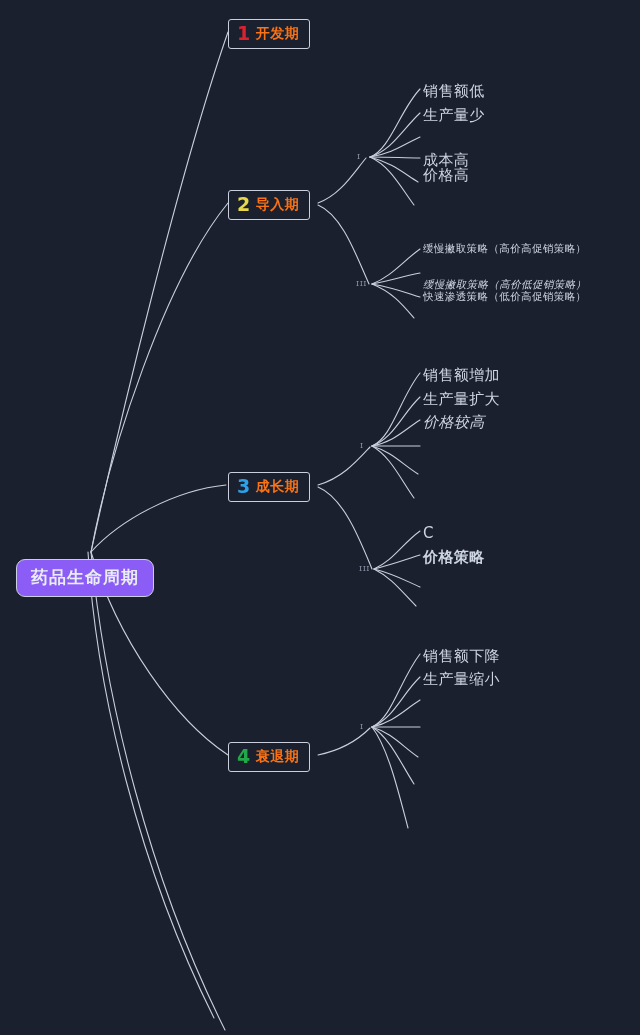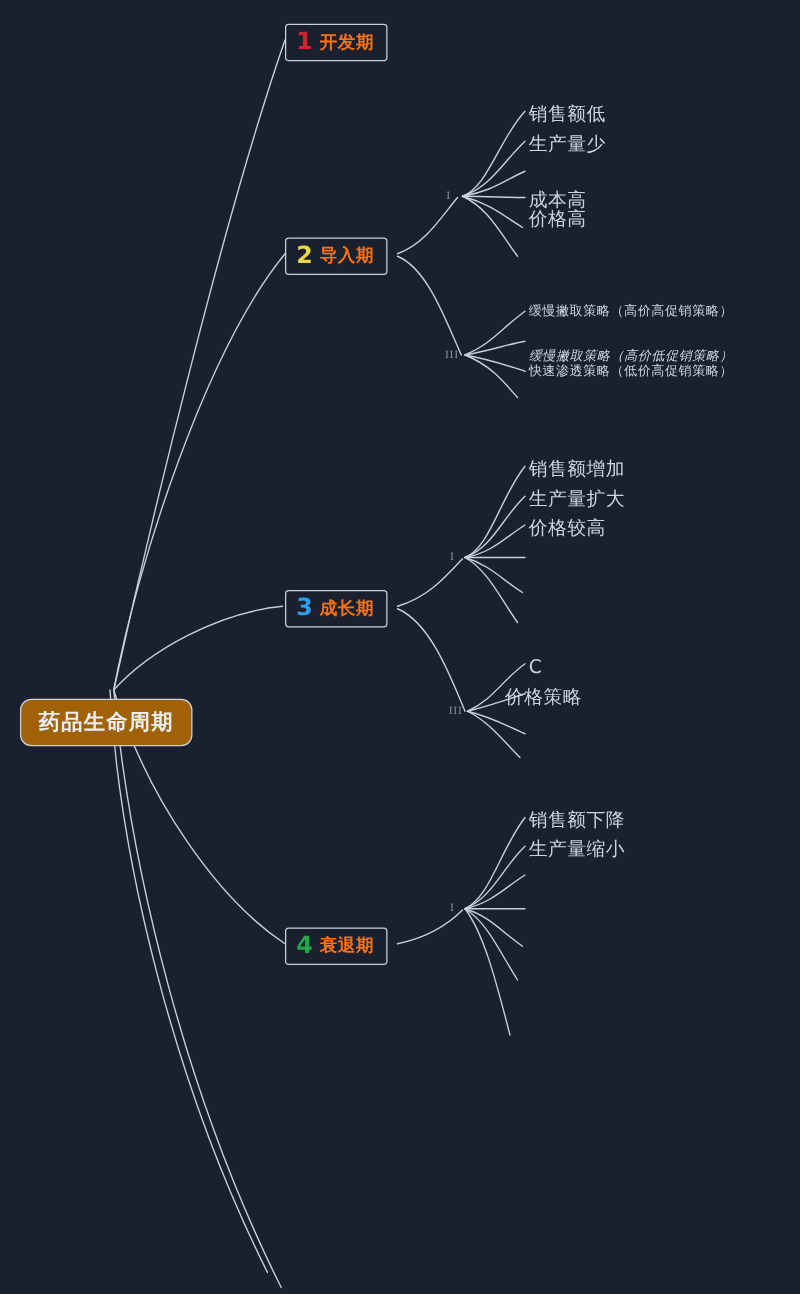--- a/index.html
+++ b/index.html
@@ -30,21 +30,21 @@
     align-items: center;
     white-space: nowrap;
   }
   
   .root-node {
     left: 16px;
     top: 559px;
     padding: 6px 14px 7px 14px;
     border: 1.6px solid #c9cfdd;
     border-radius: 9px;
-    background: #a16207;
+    background: #8b5cf6;
     color: #e9edf5;
     font-size: 17px;
     font-weight: bold;
     letter-spacing: 1px;
     align-items: flex-end;
   }
   
   .main-node {
     padding: 4px 10px 5px 8px;
     border: 1.5px solid #c9cfdd;
@@ -179,21 +179,21 @@
   <div class="leaf" style="left:423px; top:106px;">生产量少</div>
   <div class="leaf" style="left:423px; top:130px;margin-top:36px;">价格高</div>
   <div class="leaf" style="left:423px; top:151px;">成本高</div>
 
   <div class="leaf small" style="left:423px; top:242px;">缓慢撇取策略（高价高促销策略）</div>
   <div class="leaf small" style="left:423px; top:278px;font-style:italic;">缓慢撇取策略（高价低促销策略）</div>
   <div class="leaf small" style="left:423px; top:290px;text-align:center;">快速渗透策略（低价高促销策略）</div>
 
   <div class="leaf" style="left:423px; top:366px;">销售额增加</div>
   <div class="leaf" style="left:423px; top:390px;">生产量扩大</div>
-  <div class="leaf" style="left:423px; top:413px;">价格较高</div>
+  <div class="leaf" style="left:423px; top:413px;font-style:italic;">价格较高</div>
 
   <div class="leaf" style="left:423px; top:524px;">C</div>
-  <div class="leaf" style="left:404px; top:548px;">价格策略</div>
+  <div class="leaf" style="left:423px; top:548px;font-weight:bold;">价格策略</div>
 
   <div class="leaf" style="left:423px; top:647px;">销售额下降</div>
   <div class="leaf" style="left:423px; top:670px;">生产量缩小</div>
 
 </div>
 
 </body></html>

